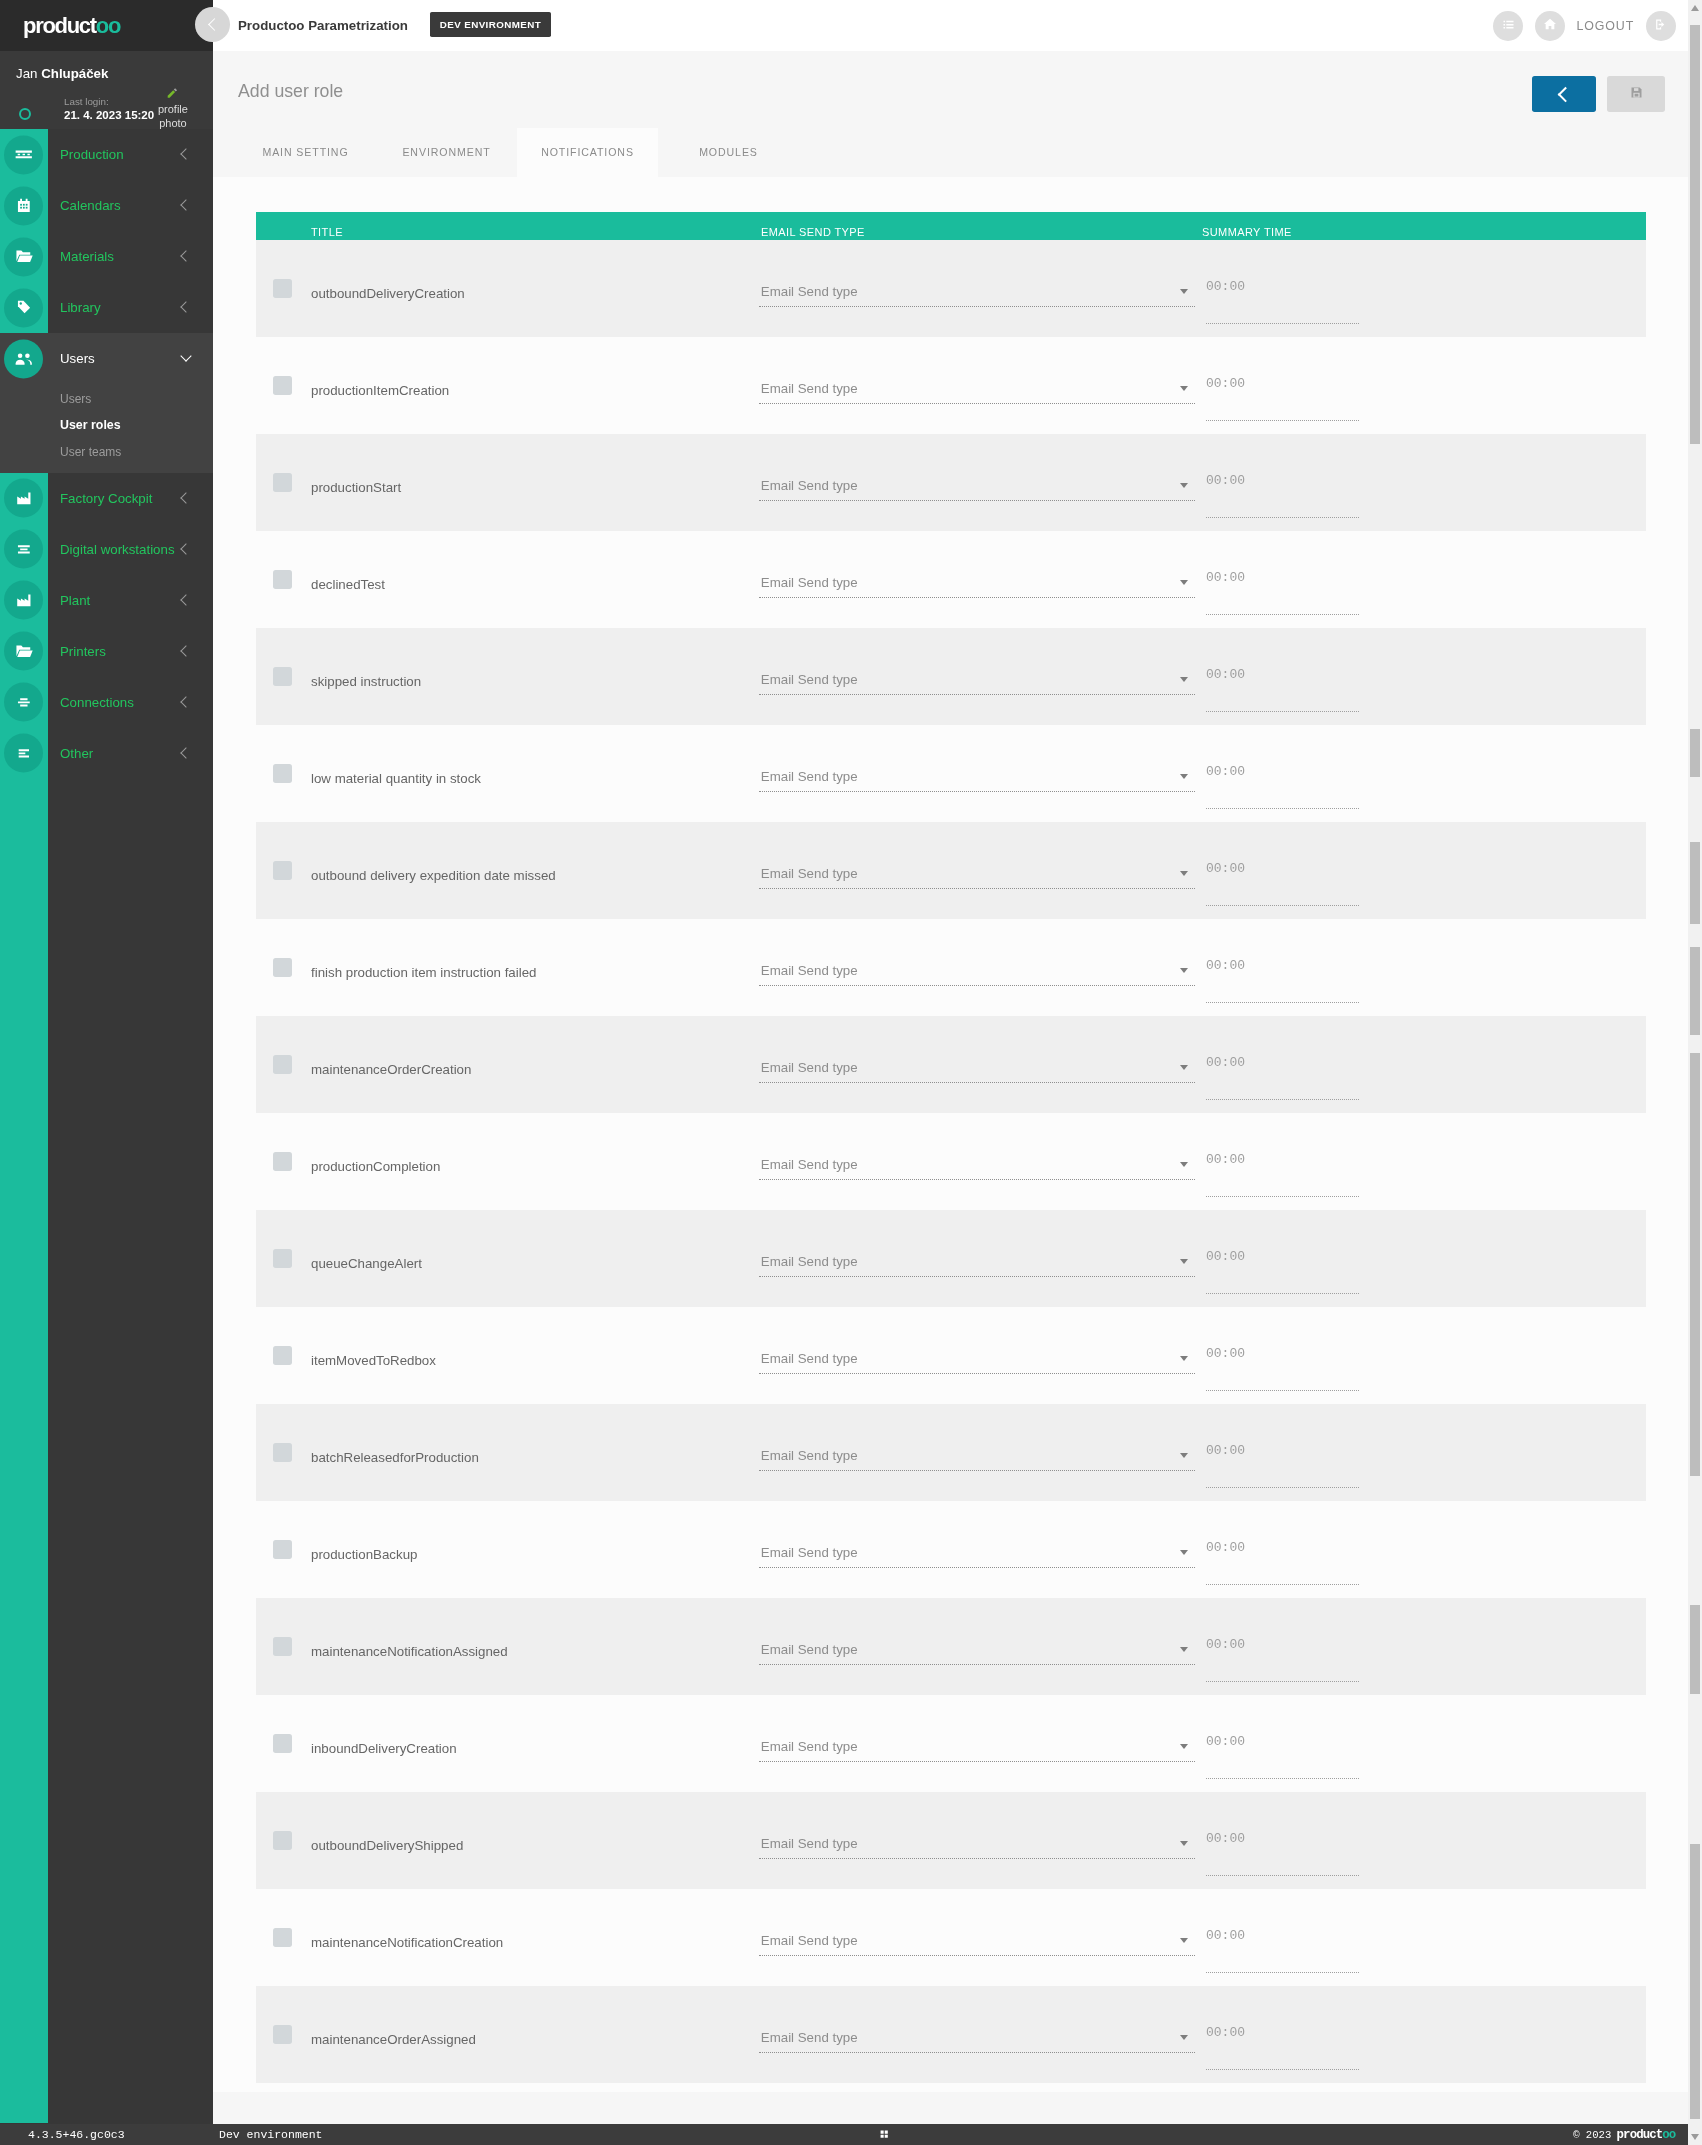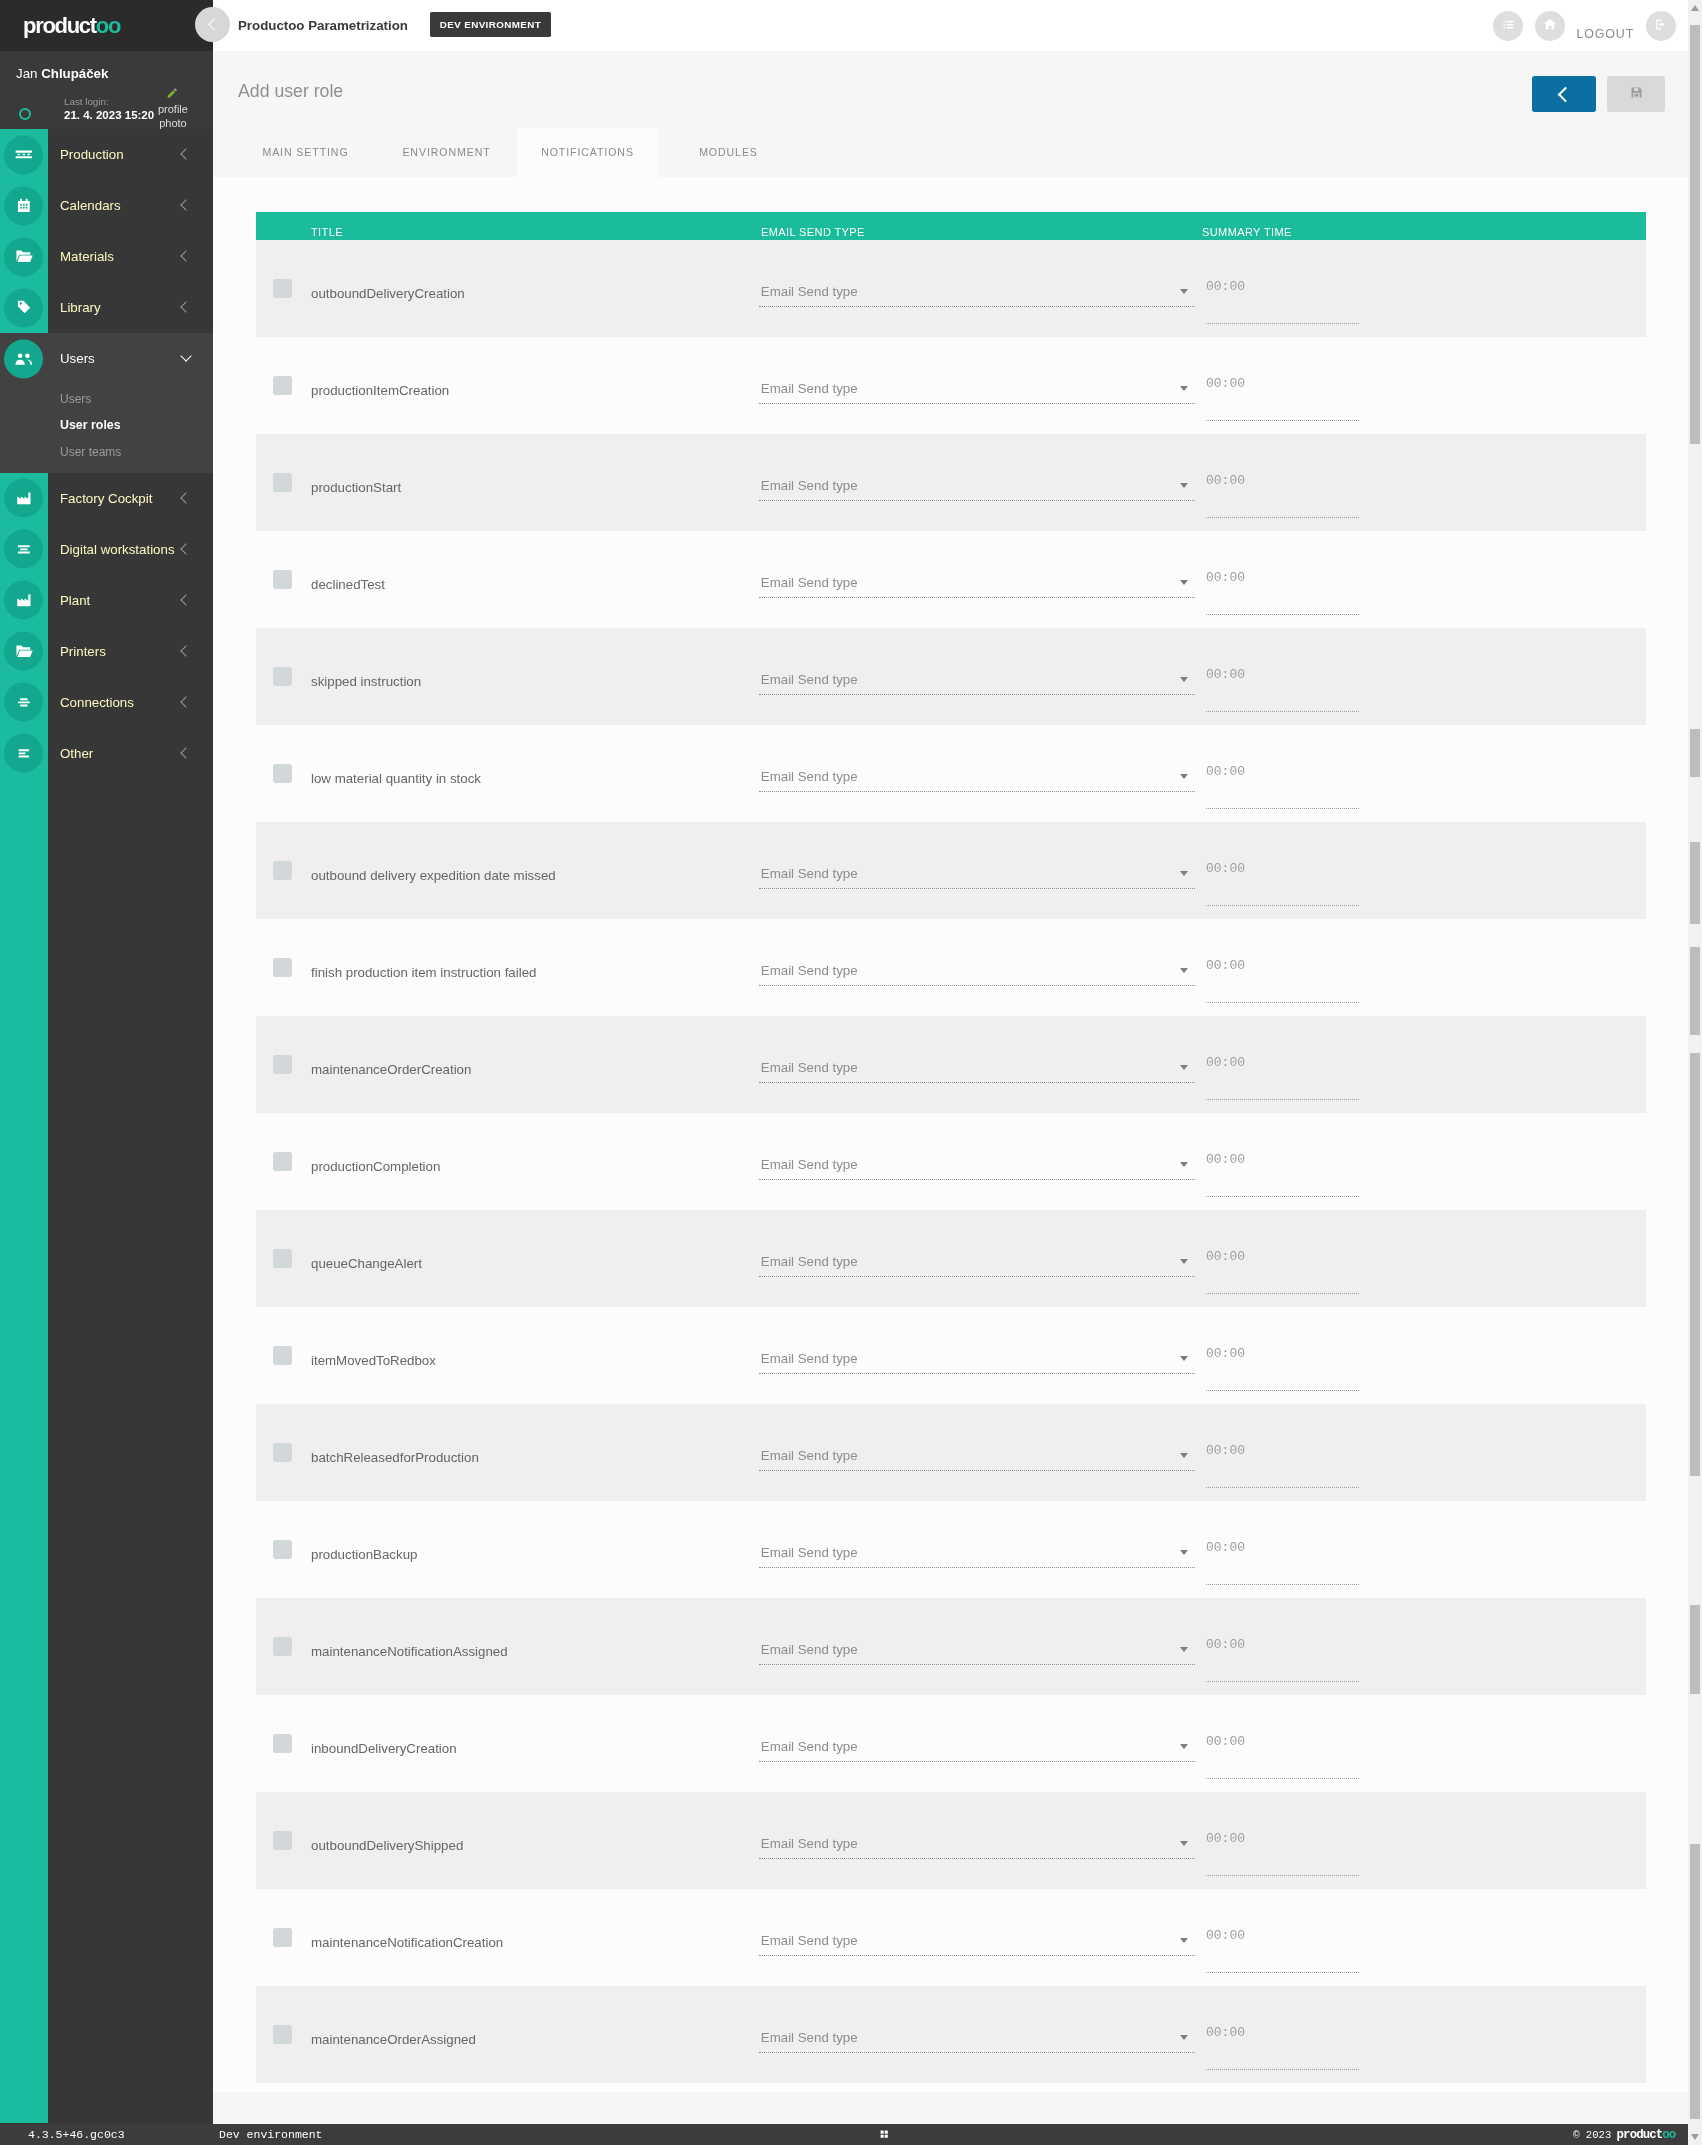--- a/index.html
+++ b/index.html
@@ -20,39 +20,39 @@
   .last-login-label{position:absolute;left:64px;top:45px;font-size:9.8px;color:#9c9c9c;}
   .last-login-value{position:absolute;left:64px;top:58px;font-size:11.5px;font-weight:bold;color:#fff;}
   .profile-photo{position:absolute;right:10.6px;top:35px;width:59px;text-align:center;
     color:#dedede;font-size:11px;line-height:14px;cursor:pointer;}
   
   .sidebar-rail{position:absolute;left:0;top:129px;width:48px;height:1994px;background:#1bbc9d;}
   .sidebar-menu{position:absolute;left:0;top:129px;width:213px;}
   .menu-item{position:relative;height:51px;width:213px;display:flex;align-items:center;cursor:pointer;}
   .menu-item .mi-circle{position:absolute;left:4.4px;top:50%;transform:translateY(-50%);
     width:39px;height:39px;border-radius:50%;background:#13a88d;display:flex;align-items:center;justify-content:center;}
-  .menu-item .mi-label{margin-left:60px;font-size:13.3px;color:#fef9c3;white-space:nowrap;}
+  .menu-item .mi-label{margin-left:60px;font-size:13.3px;color:#22c55e;white-space:nowrap;}
   .menu-item .chev{position:absolute;right:23px;top:50%;width:7px;height:7px;margin-top:-4.4px;
     border-left:1.8px solid #9a9a9a;border-bottom:1.8px solid #9a9a9a;transform:rotate(45deg);}
   .menu-group.expanded{background:#424242;}
   .menu-group.expanded .mi-label{color:#fff;}
   .menu-group.expanded .chev{border-color:#fff;transform:rotate(-45deg);margin-top:-6.2px;}
   .submenu{padding:1.8px 0 7px 0;}
   .submenu-item{height:26.6px;line-height:26.6px;padding-left:60px;font-size:12px;color:#9c9c9c;cursor:pointer;}
   .submenu-item.active{color:#fff;font-weight:bold;font-size:12.4px;}
   
   .topbar{position:absolute;left:213px;top:0;width:1475px;height:51px;background:#ffffff;}
   .collapse-btn{position:absolute;left:-17.7px;top:7px;width:35px;height:35px;border-radius:50%;
     background:#d7d7d7;display:flex;align-items:center;justify-content:center;cursor:pointer;}
   .collapse-btn .chev-left{width:8px;height:8px;border-left:1.8px solid #fff;border-bottom:1.8px solid #fff;
     transform:rotate(45deg);margin-left:2.7px;}
   .topbar-title{position:absolute;left:25px;top:17.7px;font-size:13.3px;font-weight:bold;color:#3a3a3a;}
   .env-badge{position:absolute;left:217px;top:11.5px;background:#3a3a3a;color:#fff;font-size:9.8px;
     font-weight:bold;letter-spacing:0.4px;padding:7px 9.8px;border-radius:1.8px;}
-  .topbar-right{position:absolute;right:12.4px;top:10.6px;display:flex;align-items:flex-end;gap:11.5px;}
+  .topbar-right{position:absolute;right:12.4px;top:10.6px;display:flex;align-items:center;gap:11.5px;}
   .tb-circle{width:30px;height:30px;border-radius:50%;background:#dedede;display:flex;
     align-items:center;justify-content:center;cursor:pointer;}
   .logout-label{font-size:12.4px;color:#8a8a8a;letter-spacing:0.9px;cursor:pointer;}
   
   .main{position:absolute;left:213px;top:51px;width:1475px;height:2072px;}
   .page-title{position:absolute;left:25px;top:30px;font-size:17.7px;color:#8f8f8f;}
   .btn-back{position:absolute;left:1319px;top:25px;width:64px;height:36px;background:#0c6fa1;
     border:none;border-radius:2.7px;display:flex;align-items:center;justify-content:center;cursor:pointer;}
   .btn-back .chev-left{width:8.9px;height:8.9px;border-left:2.7px solid #fff;border-bottom:2.7px solid #fff;
     transform:rotate(45deg);margin-left:3.5px;}

